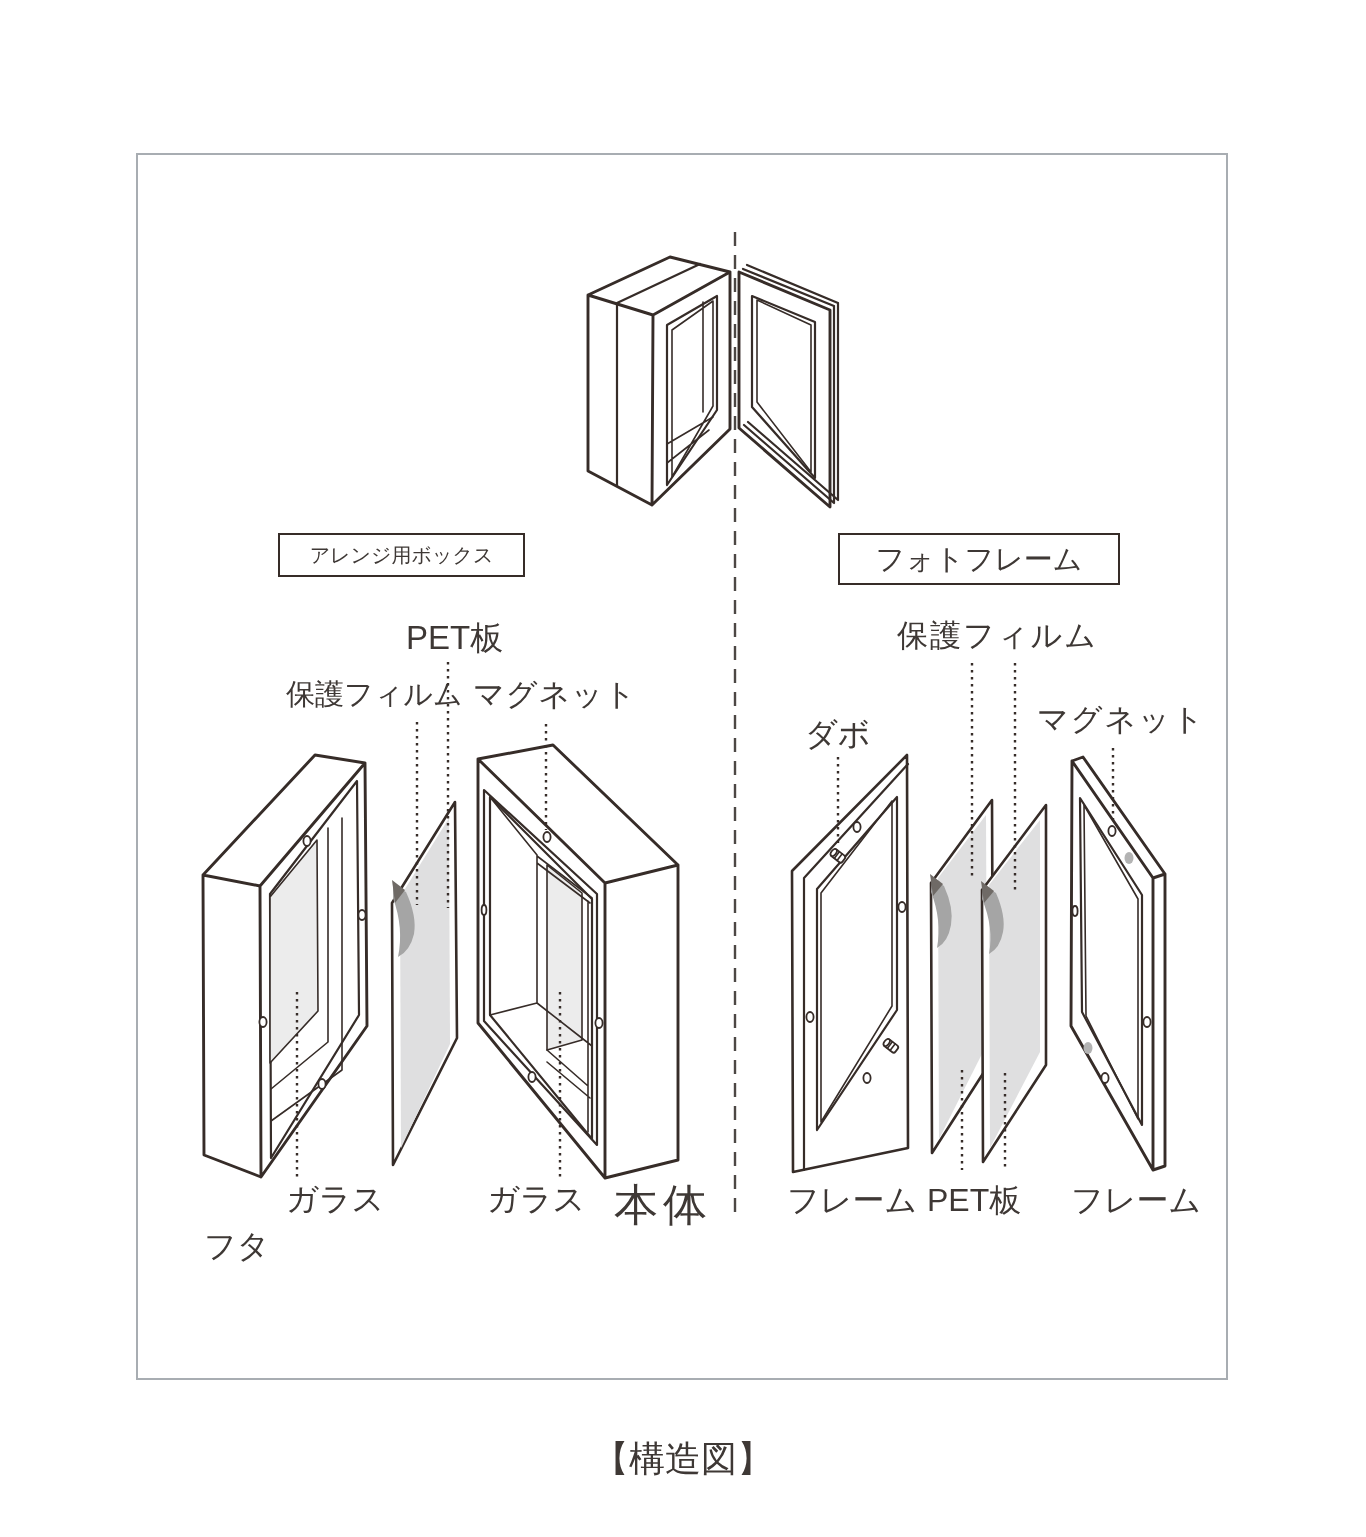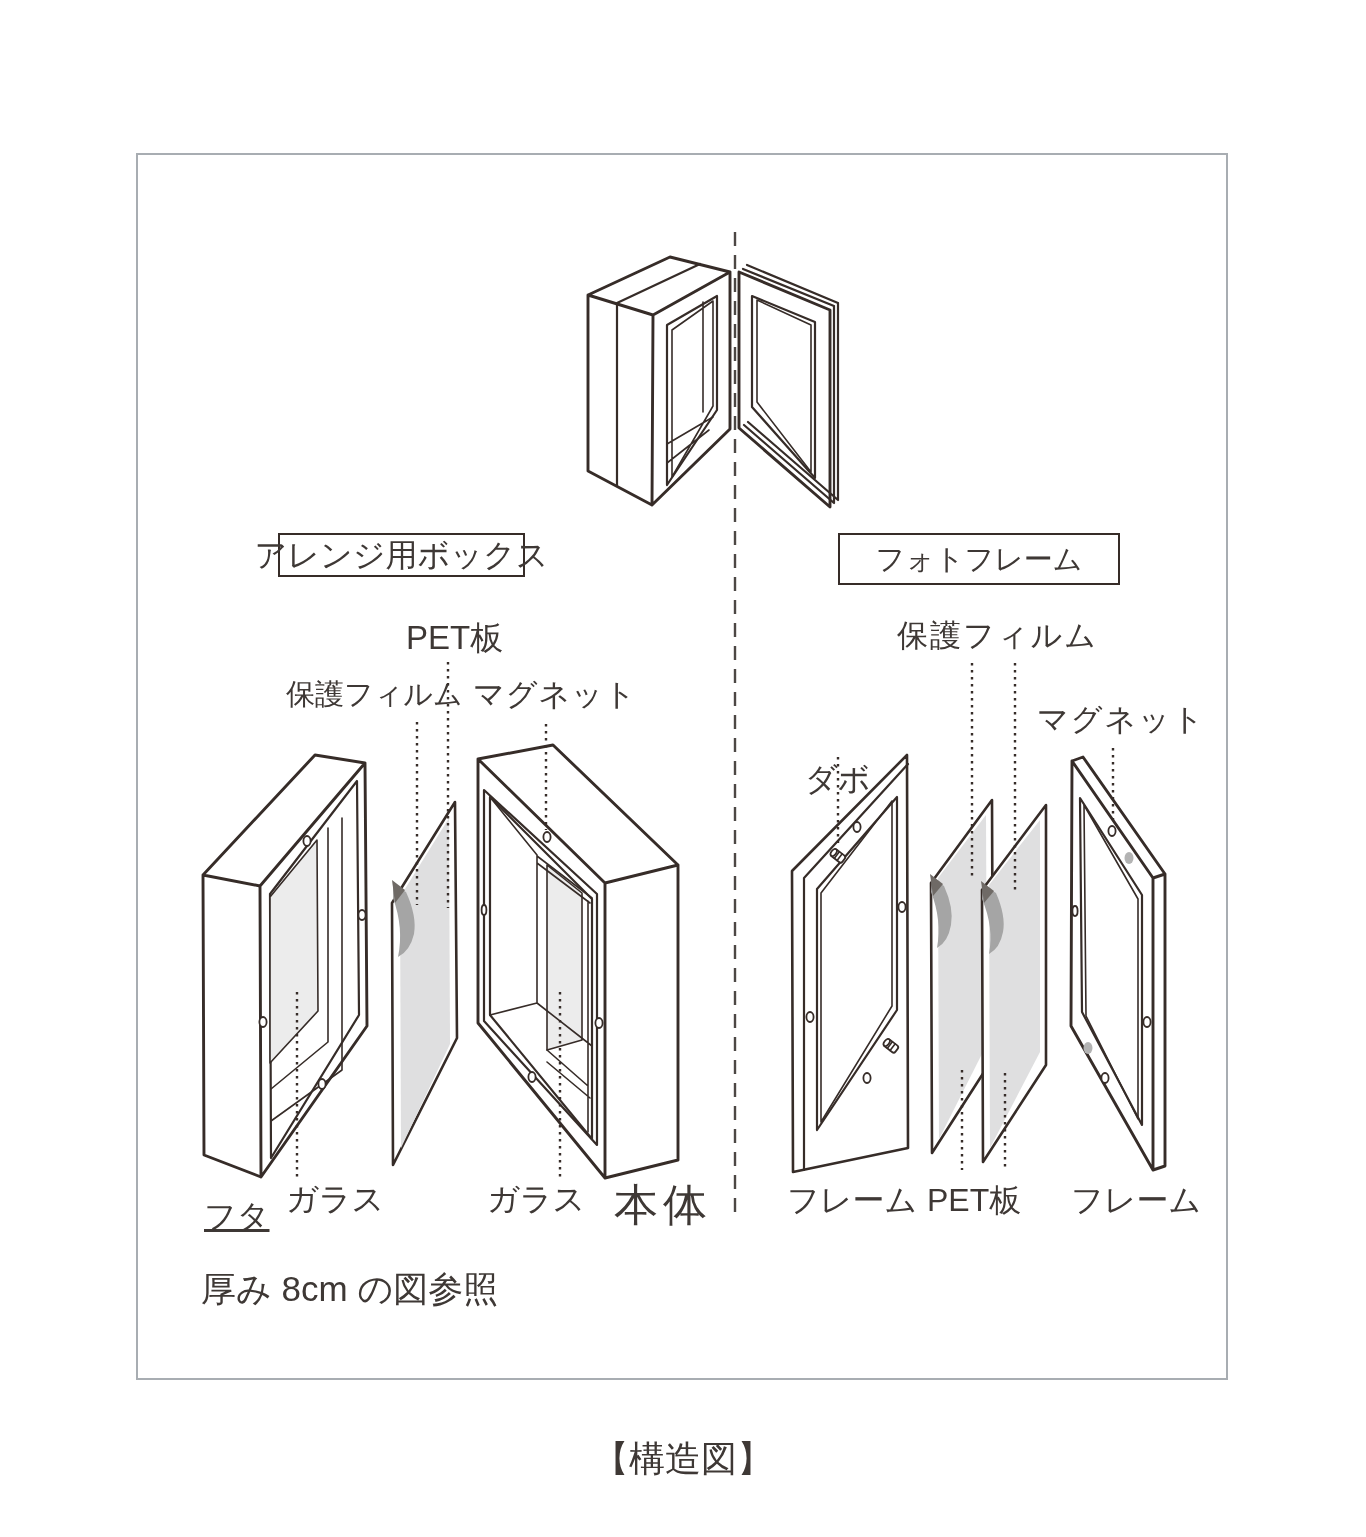--- a/index.html
+++ b/index.html
@@ -7,21 +7,21 @@
     --sheet:#dfdfe0; --curl:#a5a5a5; --curl_dark:#6f6a66; --magnet:#b3b3b3; --dash:#4c4744;
   }
   html,body{margin:0;padding:0;background:#fff;}
   .stage{position:relative;width:1366px;height:1537px;background:#fff;overflow:hidden;
          font-family:"Liberation Sans","DejaVu Sans",sans-serif;color:var(--text);}
   .frame-border{position:absolute;left:136px;top:153px;width:1092px;height:1227px;
                 border:2px solid var(--border);box-sizing:border-box;}
   svg{position:absolute;left:0;top:0;}
   .lbl{position:absolute;line-height:1;white-space:nowrap;color:var(--text);}
   .box-lbl{display:flex;align-items:center;justify-content:center;
-           border:2.5px solid var(--line);box-sizing:border-box;font-size:32px;}
+           border:2.5px solid var(--line);box-sizing:border-box;font-size:20px;}
   .caption{position:absolute;left:0;width:100%;text-align:center;}
   
   .fwn{fill:#fff;stroke:none;}
   .fw{fill:#fff;stroke:var(--line);stroke-width:2.6;stroke-linejoin:round;}
   .ln{fill:none;stroke:var(--line);stroke-width:2.2;stroke-linejoin:round;stroke-linecap:round;}
   .ln3{stroke-width:2.9;}
   .thin{stroke-width:1.6;}
   .glass{fill:var(--glass);stroke:var(--line);stroke-width:1.6;stroke-linejoin:round;}
   .sheet{fill:var(--sheet);stroke:none;}
   .curl{fill:var(--curl);stroke:none;}
@@ -150,28 +150,27 @@
       <path class="dots" d="M1005,1073 L1005,1170"></path>
     </g>
   </svg>
 
   <div class="lbl box-lbl" style="left:278px;top:533px;width:247px;height:44px;">アレンジ用ボックス</div>
   <div class="lbl box-lbl" style="left:838px;top:533px;width:282px;height:52px;font-size:29px;">フォトフレーム</div>
 
   <div class="lbl" style="left:406px;top:621px;font-size:33px;">PET板</div>
   <div class="lbl" style="left:286px;top:680px;font-size:29px;">保護フィルム</div>
   <div class="lbl" style="left:473px;top:679px;font-size:31px;letter-spacing:1px;">マグネット</div>
-  <div class="lbl" style="left:204px;top:1200px;font-size:32px;text-decoration:underline;">フタ</div>
+  <div class="lbl" style="left:204px;top:1230px;font-size:32px;">フタ</div>
   <div class="lbl" style="left:286px;top:1183px;font-size:32px;">ガラス</div>
   <div class="lbl" style="left:487px;top:1183px;font-size:32px;">ガラス</div>
   <div class="lbl" style="left:614px;top:1183px;font-size:44px;letter-spacing:5px;">本体</div>
 
   <div class="lbl" style="left:897px;top:620px;font-size:31px;letter-spacing:2px;">保護フィルム</div>
-  <div class="lbl" style="left:805px;top:718px;font-size:32px;margin-top:45px;">ダボ</div>
+  <div class="lbl" style="left:805px;top:718px;font-size:32px;">ダボ</div>
   <div class="lbl" style="left:1037px;top:704px;font-size:31px;letter-spacing:2px;">マグネット</div>
   <div class="lbl" style="left:787px;top:1184px;font-size:32px;">フレーム</div>
   <div class="lbl" style="left:927px;top:1184px;font-size:32px;">PET板</div>
   <div class="lbl" style="left:1071px;top:1184px;font-size:32px;">フレーム</div>
 
-  <div class="lbl" style="left:201px;top:1271px;font-size:35px;">厚み 8cm の図参照</div>
   <div class="lbl caption" style="top:1441px;font-size:36px;">【構造図】</div>
 
 </div>
 
 </body></html>

